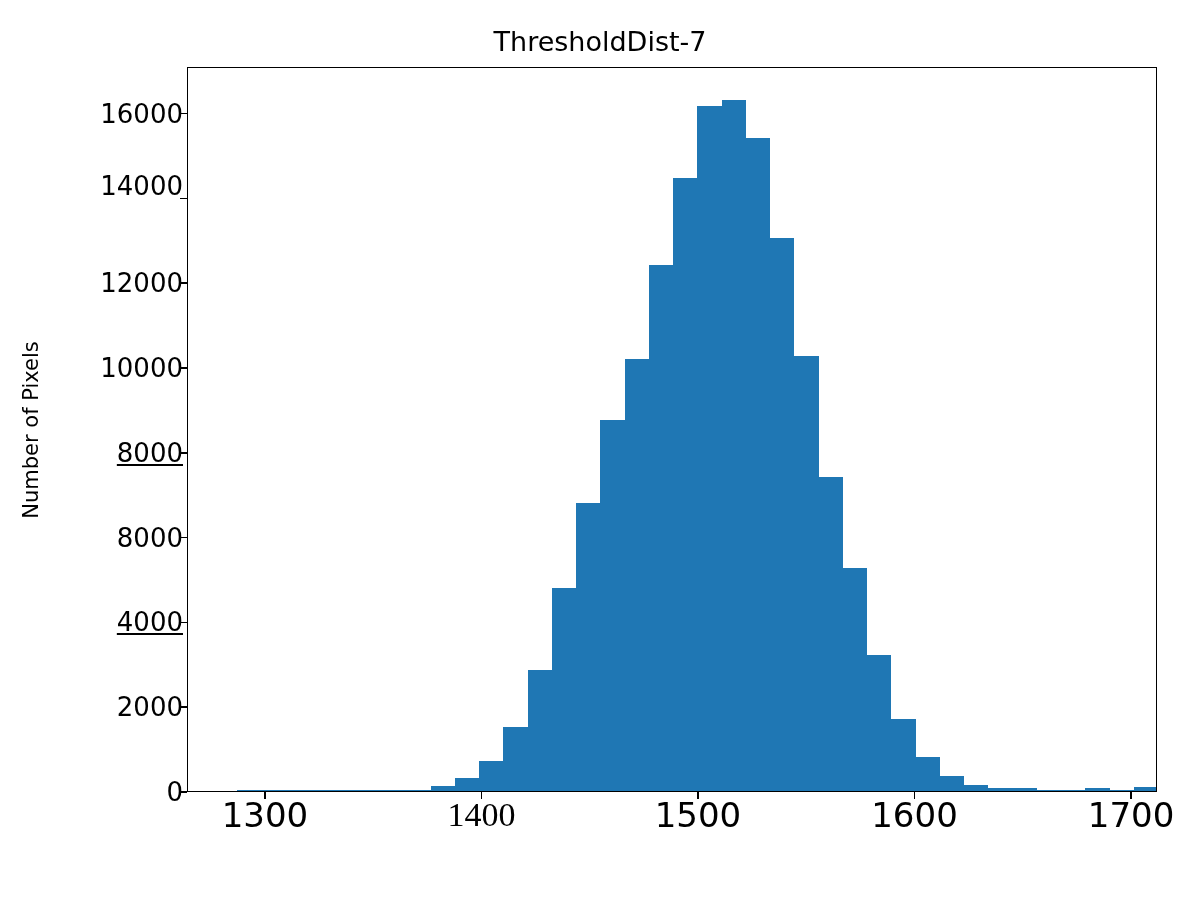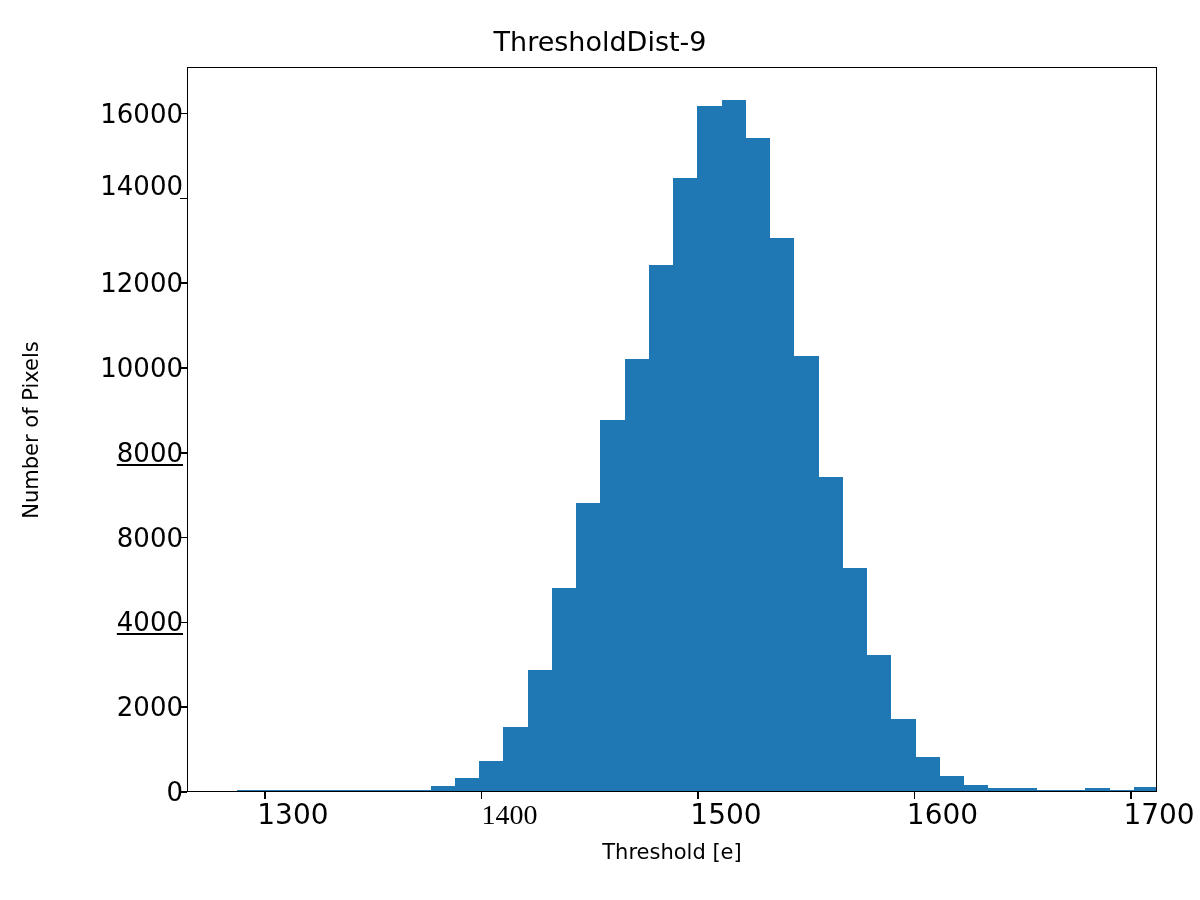--- a/index.html
+++ b/index.html
@@ -76,26 +76,25 @@
   .xtick-mark {
     position: absolute;
     width: 1.6px;
     height: 7px;
     background: #000000;
     top: 792px;
   }
   .xtick-label {
     position: absolute;
     top: 800px;
-    font-size: 28px;
+    font-size: 34px;
     line-height: 30px;
     color: #000000;
     white-space: nowrap;
     transform: translateX(-50%);
-    margin-left: 28px;
   }
   #xlabel {
     position: absolute;
     left: 187px;
     width: 970px;
     top: 840px;
     text-align: center;
     font-size: 21px;
     line-height: 25px;
     color: #000000;
@@ -113,21 +112,21 @@
     line-height: 30px;
     color: #000000;
     white-space: nowrap;
   }
 </style>
 </head>
 <body>
 
 <div id="figure">
 
-  <div id="chart-title">ThresholdDist-9</div>
+  <div id="chart-title">ThresholdDist-7</div>
 
   <div id="plot-area">
     <div id="bars">
         <div class="bar" style="left: 0px; width: 24.25px; height: 0px; background: rgb(31, 119, 180);"></div>
         <div class="bar" style="left: 24.25px; width: 24.25px; height: 0px; background: rgb(31, 119, 180);"></div>
         <div class="bar" style="left: 48.5px; width: 24.25px; height: 1.27193px; background: rgb(31, 119, 180);"></div>
         <div class="bar" style="left: 72.75px; width: 24.25px; height: 1.27193px; background: rgb(31, 119, 180);"></div>
         <div class="bar" style="left: 97px; width: 24.25px; height: 1.27193px; background: rgb(31, 119, 180);"></div>
         <div class="bar" style="left: 121.25px; width: 24.25px; height: 1.27193px; background: rgb(31, 119, 180);"></div>
         <div class="bar" style="left: 145.5px; width: 24.25px; height: 1.27193px; background: rgb(31, 119, 180);"></div>
@@ -193,16 +192,15 @@
       <div class="xtick-mark" style="left: 480.664px;"></div>
       <div class="xtick-label" style="left: 481.464px; font-family: Liberation Serif, serif;">1400</div>
       <div class="xtick-mark" style="left: 697.182px;"></div>
       <div class="xtick-label" style="left: 697.982px;">1500</div>
       <div class="xtick-mark" style="left: 913.7px;"></div>
       <div class="xtick-label" style="left: 914.5px;">1600</div>
       <div class="xtick-mark" style="left: 1130.22px;"></div>
       <div class="xtick-label" style="left: 1131.02px;">1700</div>
     </div>
 
-  <div id="xlabel">Threshold [e]</div>
   <div id="ylabel">Number of Pixels</div>
 
 </div>
 
 </body></html>

